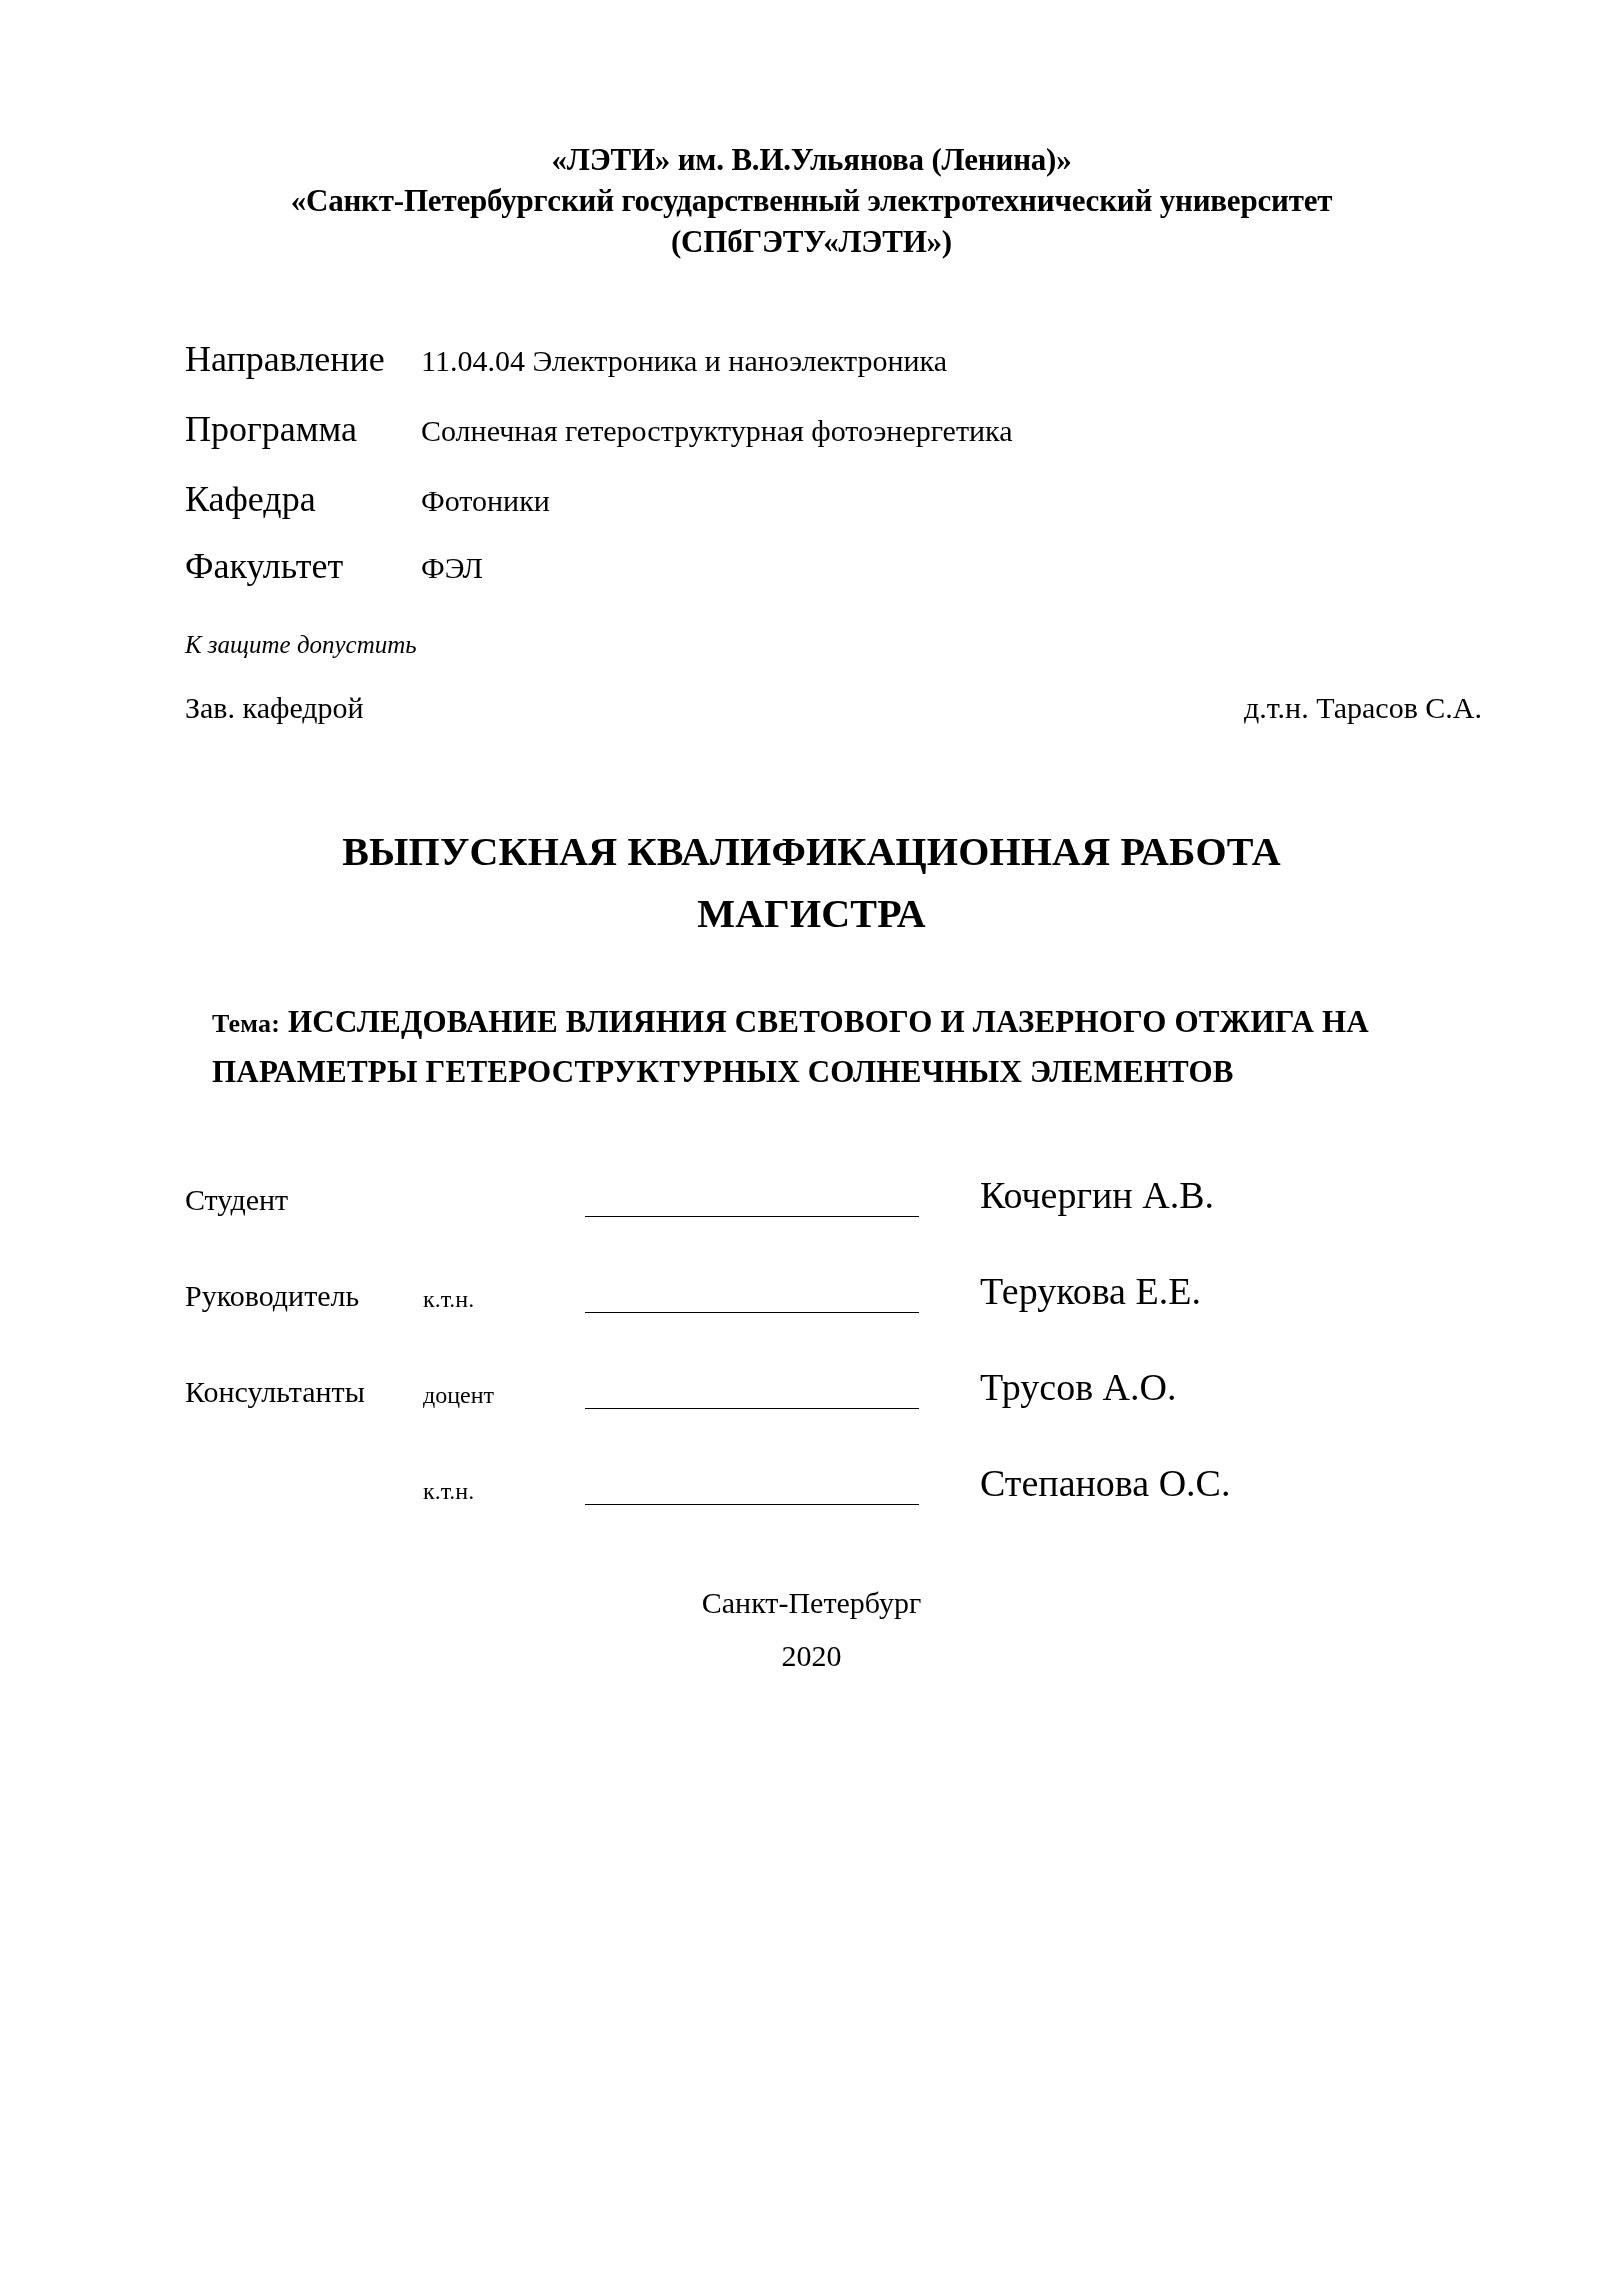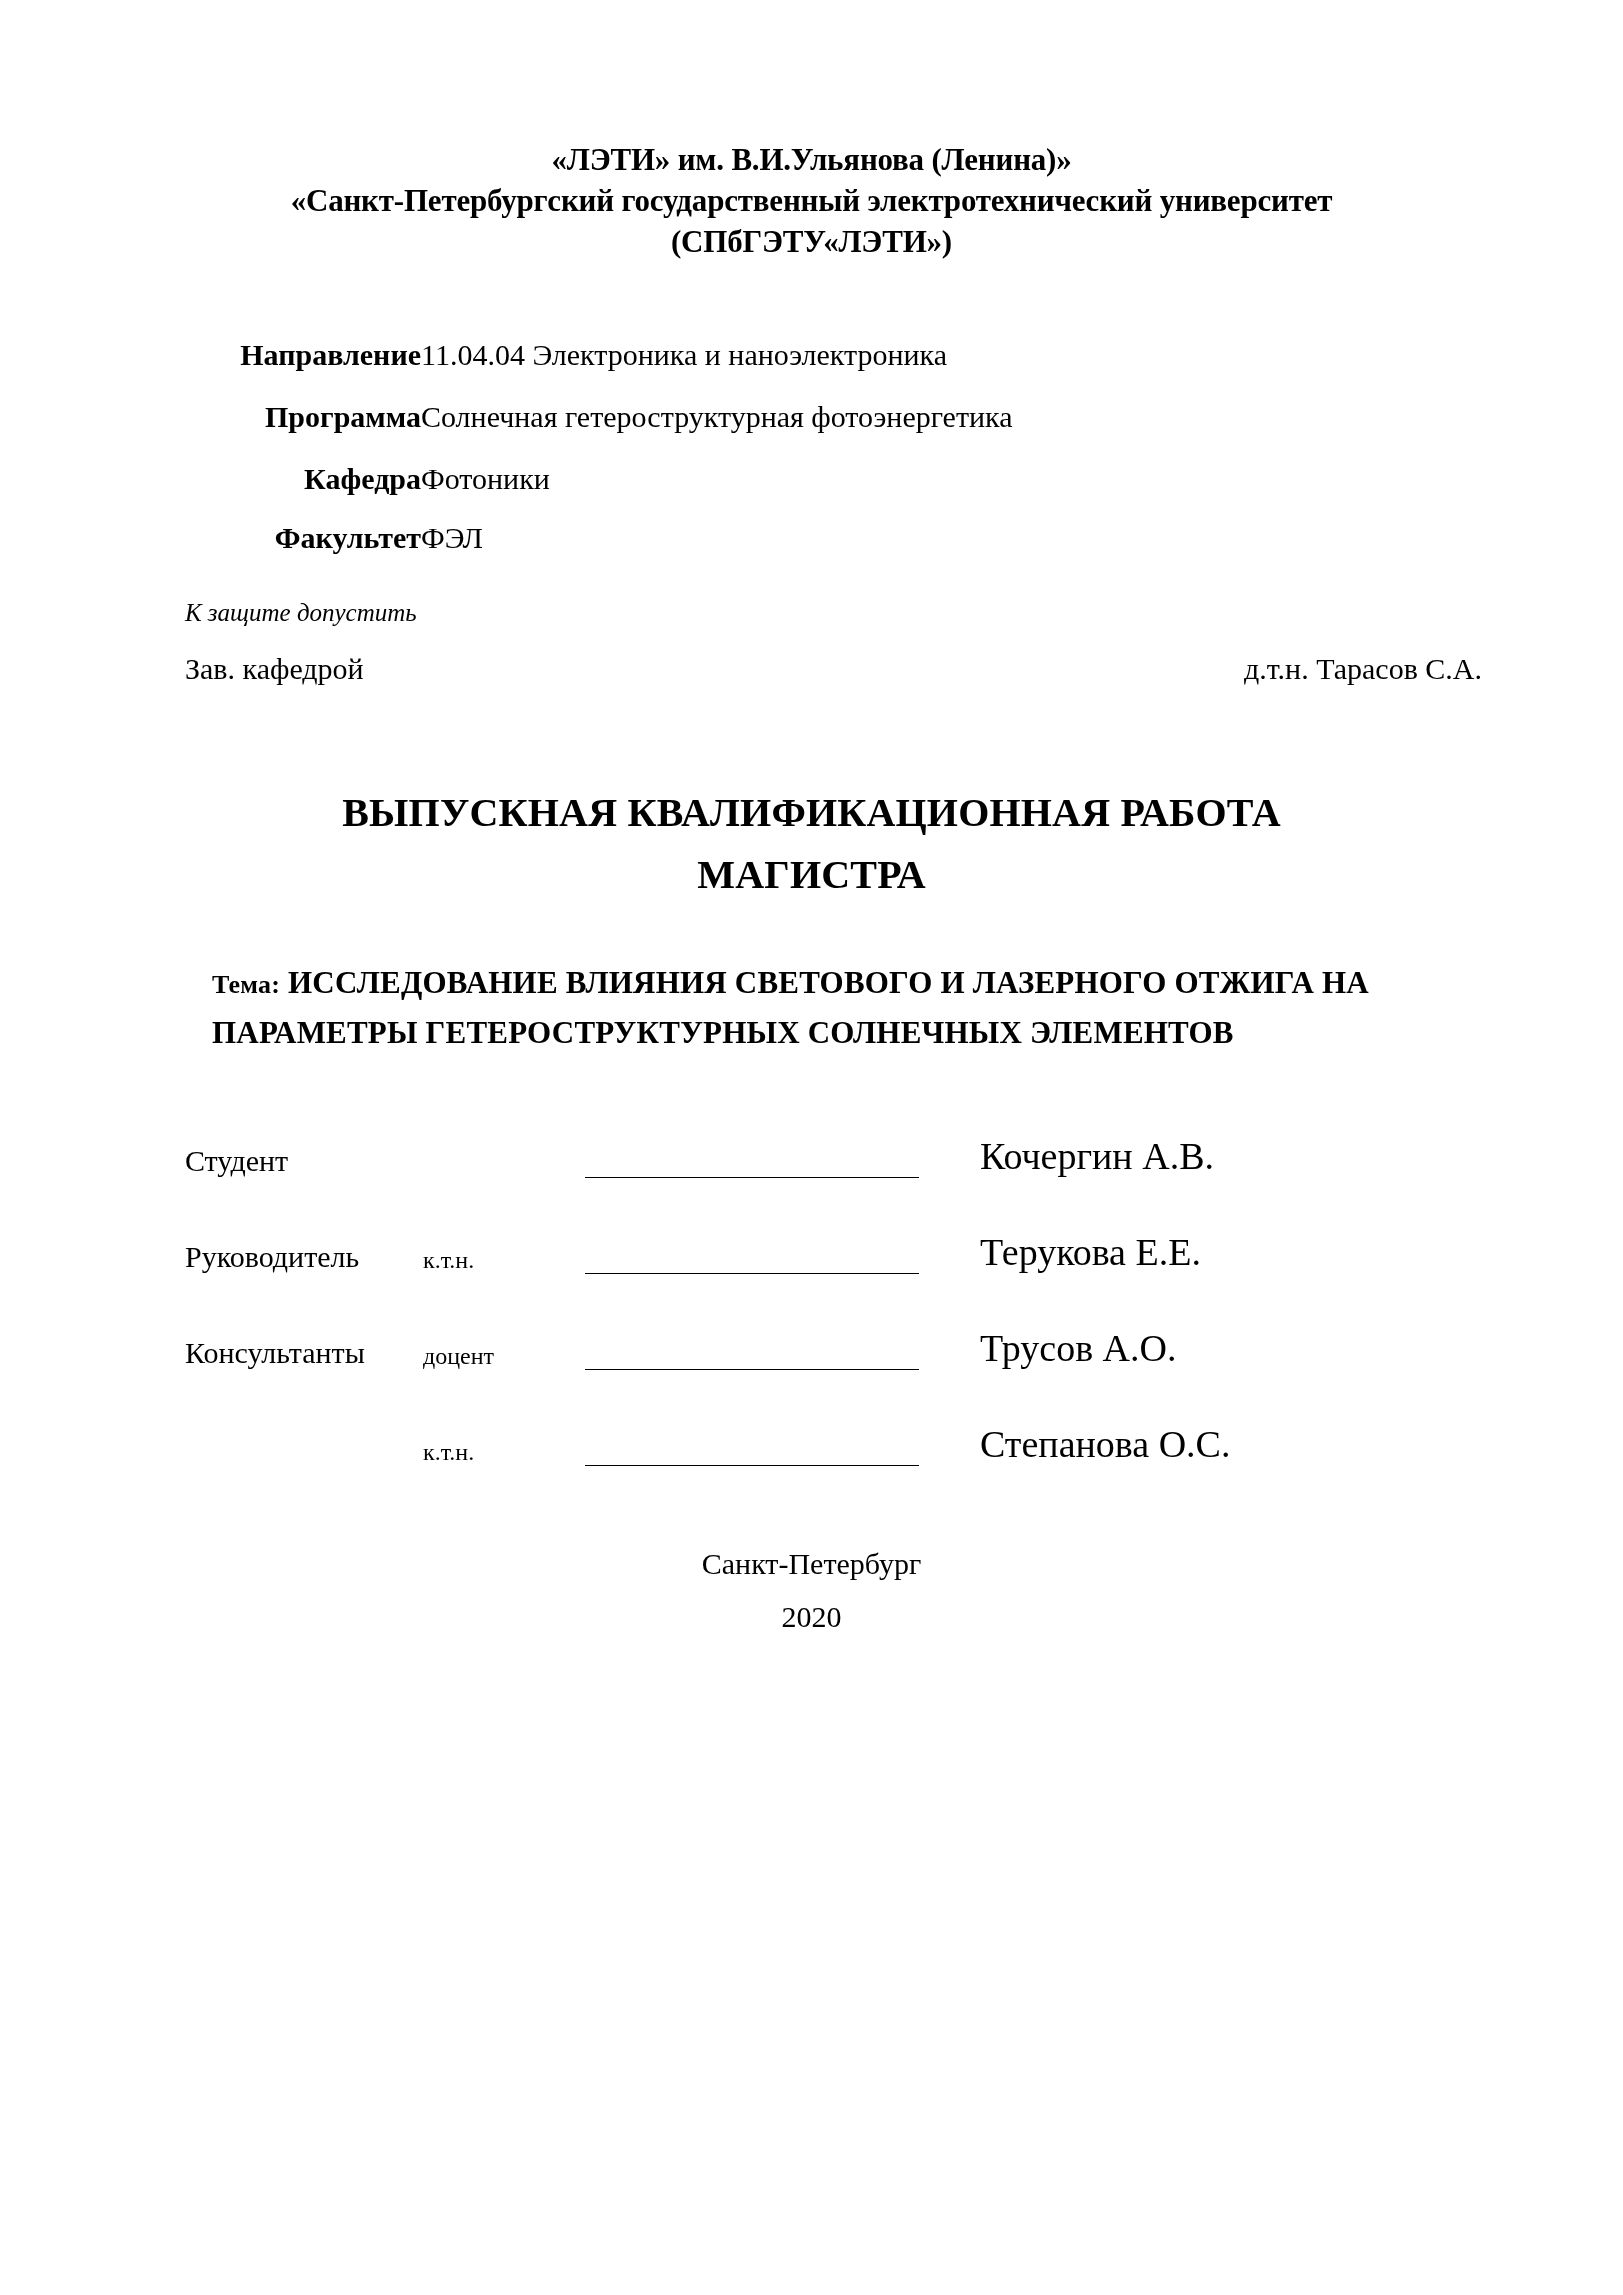--- a/index.html
+++ b/index.html
@@ -42,37 +42,36 @@
   }
   .meta-row {
     display: flex;
     align-items: baseline;
     margin-bottom: 28px;
   }
   .meta-row.tight { margin-bottom: 25px; }
   .meta-label {
     width: 236px;
     flex: 0 0 236px;
-    font-weight: bold;
-    font-size: 30px;
-    text-align: right;
+    font-weight: normal;
+    font-size: 36px;
   }
   .meta-value {
     font-size: 30px;
   }
 
   
   .admission {
     margin-top: 44px;
     padding-left: 185px;
     font-style: italic;
     font-size: 25px;
   }
   .head-row {
-    margin-top: 25px;
+    margin-top: 32px;
     padding-left: 185px;
     padding-right: 141px;
     display: flex;
     justify-content: space-between;
     font-size: 30px;
   }
 
   
   .worktitle {
     margin-top: 96px;

